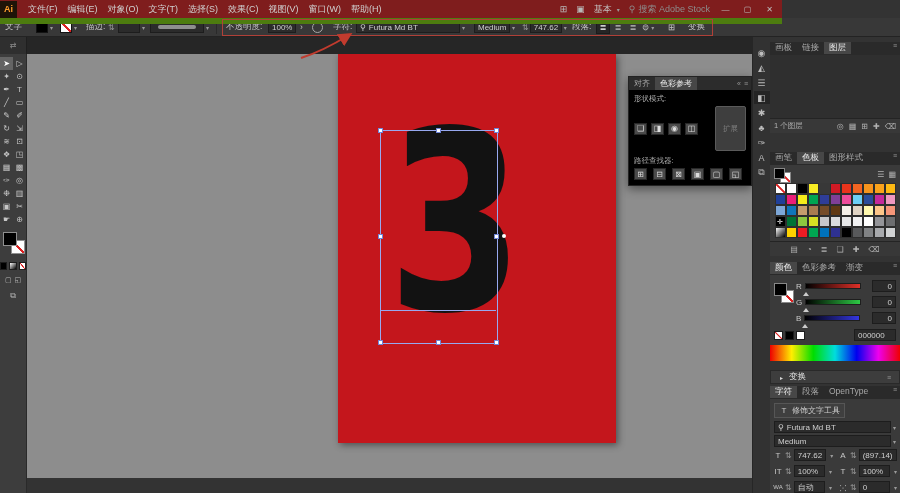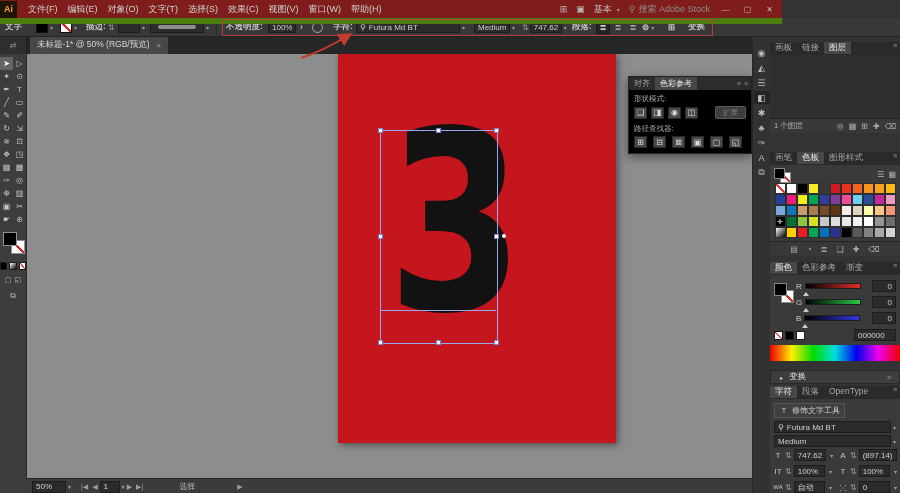--- a/index.html
+++ b/index.html
@@ -16,21 +16,21 @@
   .tb-right{margin-left:auto;display:flex;align-items:center;gap:9px;padding-right:6px;font-size:9px;}
   .tb-icon{color:#b8b8b8;font-size:9px;}
   .tb-drop{display:flex;align-items:center;gap:3px;color:#c5c5c5;}
   .tb-search{display:flex;align-items:center;gap:3px;color:#8d8d8d;}
   .winbtn{color:#bdbdbd;font-size:8px;width:13px;text-align:center;}
 
   
   .optionsbar{position:absolute;left:0;top:18px;width:900px;height:18px;background:#383838;
               border-bottom:1px solid #232323;z-index:9;}
   .ob{position:absolute;top:3px;height:12px;display:flex;align-items:center;}
-  .lbl{color:#c3c3c3;font-size:8.5px;white-space:nowrap;font-weight:bold;}
+  .lbl{color:#c3c3c3;font-size:8.5px;white-space:nowrap;}
   .field{background:#2b2b2b;border:1px solid #1d1d1d;color:#cfcfcf;font-size:8px;height:12px;
          display:flex;align-items:center;padding:0 3px;box-sizing:border-box;white-space:nowrap;}
   .chev{font-size:6px;color:#9a9a9a;margin-left:2px;}
   .stepper{font-size:8px;color:#9a9a9a;}
   .obsw{width:12px;height:12px;border:1px solid #131313;box-sizing:border-box;}
   .noneslash{background:#fff;background-image:linear-gradient(to top right,transparent 42%,#d22 45%,#d22 55%,transparent 58%);}
   .vsep{position:absolute;top:2px;width:1px;height:14px;background:#2a2a2a;}
   .alignbtn{width:12px;height:12px;display:flex;align-items:center;justify-content:center;
             font-size:8px;color:#c0c0c0;border:1px solid transparent;}
   .alignbtn.active{background:#252525;border-color:#1b1b1b;color:#fff;}
@@ -82,21 +82,21 @@
           box-shadow:0 3px 9px rgba(0,0,0,.45);z-index:6;}
   .ftabs{height:13px;background:#2c2c2c;display:flex;align-items:stretch;font-size:8px;}
   .ftab{padding:0 5px;display:flex;align-items:center;color:#a8a8a8;white-space:nowrap;}
   .ftab.active{background:#474747;color:#ededed;}
   .fmenu{margin-left:auto;display:flex;align-items:center;gap:3px;color:#969696;font-size:7px;padding-right:3px;}
   .fbody{padding:2px 5px 5px;}
   .sectlbl{font-size:7.5px;color:#b3b3b3;margin:2px 0;}
   .btnrow{display:flex;gap:4px;align-items:center;}
   .pfbtn{width:13px;height:12px;background:#4a4a4a;border:1px solid #282828;color:#dcdcdc;font-size:8px;
          display:flex;align-items:center;justify-content:center;box-sizing:border-box;}
-  .expandbtn{margin-left:auto;height:11px;padding:0 7px;background:#3e3e3e;border:1px solid #5a5a5a;
+  .expandbtn{margin-left:auto;height:11px;padding:16px 7px;background:#3e3e3e;border:1px solid #5a5a5a;
              border-radius:2px;color:#7d7d7d;font-size:7.5px;display:flex;align-items:center;}
 
   
   .dock{position:absolute;left:752px;top:36px;width:18px;height:457px;background:#323232;
         border-left:1px solid #262626;box-sizing:border-box;display:flex;flex-direction:column;
         align-items:center;padding-top:10px;gap:2px;z-index:7;}
   .dock span{width:16px;height:13px;display:flex;align-items:center;justify-content:center;
              color:#bdbdbd;font-size:9px;}
   .dock span.active{background:#242424;}
 
@@ -284,24 +284,20 @@
     <defs>
         <marker id="ah" markerWidth="7" markerHeight="7" refX="5" refY="3.5" orient="auto">
           <path d="M0,0 L7,3.5 L0,7 z" fill="#c23b2e"></path>
         </marker>
       </defs>
     <path d="M8,31 Q30,24 56,8" stroke="#c23b2e" stroke-width="2" fill="none" marker-end="url(#ah)"></path>
   </svg>
 
   <div class="tabbar">
     <div class="tab-stub">⇄</div>
-    <div class="doctab">
-      <span>未标题-1* @ 50% (RGB/预览)</span>
-      <span class="x">×</span>
-    </div>
   </div>
 
   <div class="toolbar">
     <div class="tools">
         <span class="tool active">➤</span>
         <span class="tool">▷</span>
         <span class="tool">✦</span>
         <span class="tool">⊙</span>
         <span class="tool">✒</span>
         <span class="tool">T</span>
@@ -623,26 +619,14 @@
             <span class="chicon">⁙</span>
             <span class="stepper">⇅</span>
             <span class="field" style="flex:1">0</span>
             <span class="chev">▾</span>
           </div>
         </div>
       </div>
     </div>
   </div>
 
-  <div class="statusbar">
-    <span class="field" style="width:34px;margin-left:6px">50%</span>
-    <span class="chev">▾</span>
-    <span class="sb-ico" style="margin-left:10px">|◀</span>
-    <span class="sb-ico">◀</span>
-    <span class="field" style="width:20px">1</span>
-    <span class="chev">▾</span>
-    <span class="sb-ico">▶</span>
-    <span class="sb-ico">▶|</span>
-    <span style="margin-left:34px">选择</span>
-    <span class="sb-ico" style="margin-left:42px">▶</span>
-  </div>
 
 </div>
 
 </body></html>

